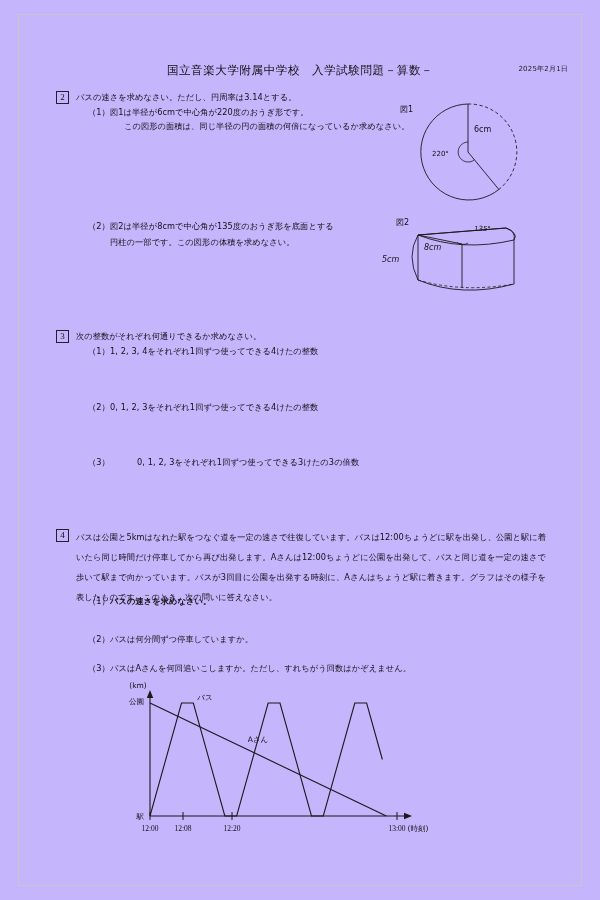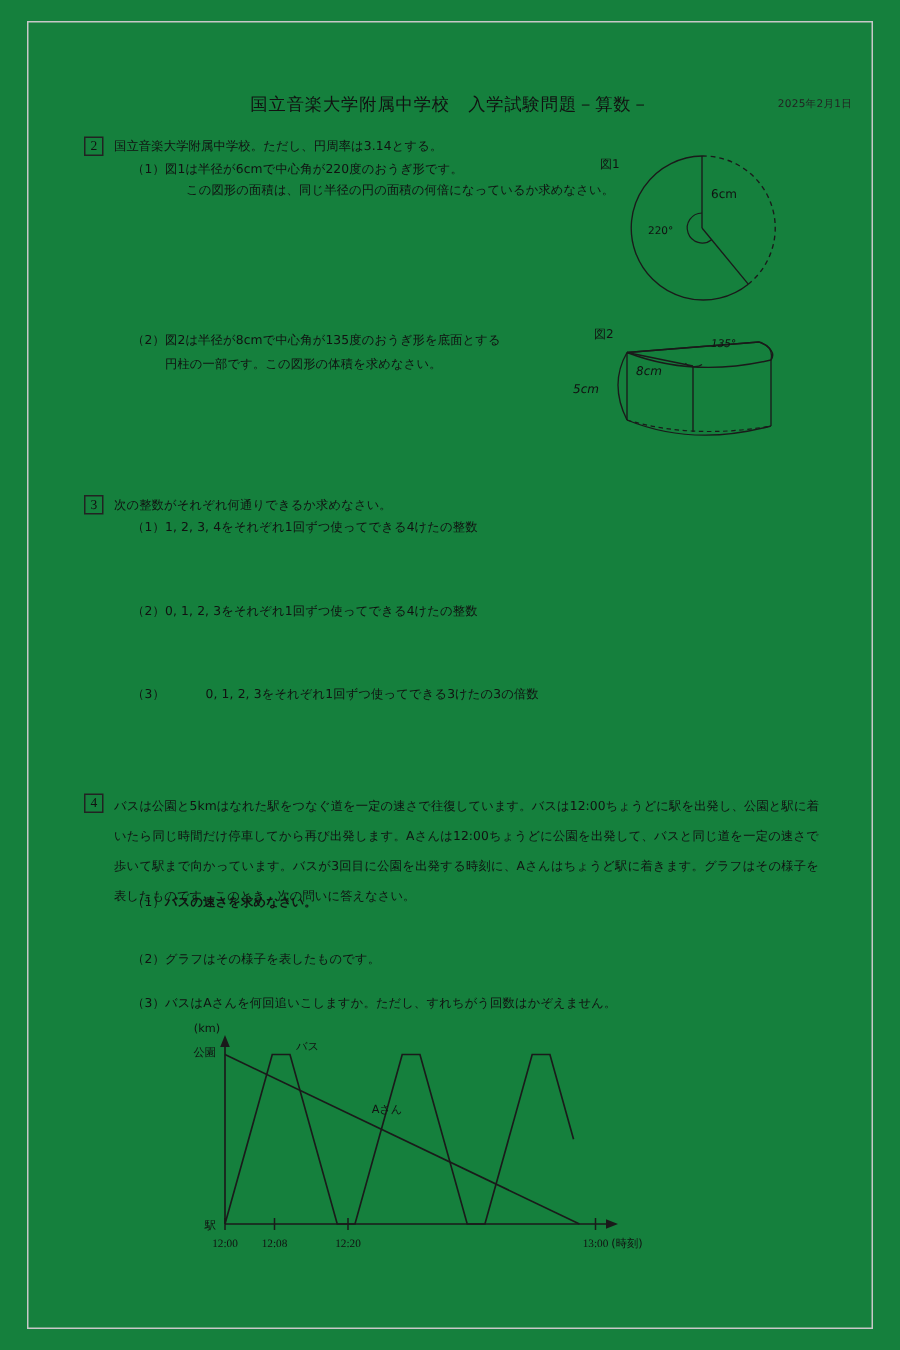--- a/index.html
+++ b/index.html
@@ -8,21 +8,21 @@
     background: #ffffff;
   }
   body {
     font-family: "Liberation Serif", "DejaVu Serif", serif;
     color: #1a1a1a;
   }
   #page {
     position: relative;
     width: 600px;
     height: 900px;
-    background: #15803d;
+    background: #c4b5fd;
     overflow: hidden;
   }
   .sheet-border {
     position: absolute;
     left: 18px;
     top: 14px;
     width: 564px;
     height: 872px;
     border: 1px solid #c8c8c8;
     box-sizing: border-box;
@@ -127,21 +127,21 @@
 
 <div id="page">
   <div class="sheet-border"></div>
 
   <div class="header">
     <span class="header-title jp">国立音楽大学附属中学校　入学試験問題－算数－</span>
     <span class="header-date jp">2025年2月1日</span>
   </div>
 
   <div class="qnum" style="left:56px; top:91px;">2</div>
-  <div class="ptext jp" style="left:76px; top:90px;">国立音楽大学附属中学校。ただし、円周率は3.14とする。</div>
+  <div class="ptext jp" style="left:76px; top:90px;">バスの速さを求めなさい。ただし、円周率は3.14とする。</div>
 
   <div class="ptext jp" style="left:88px; top:105px;">（1）</div>
   <div class="ptext jp" style="left:110px; top:105px;">図1は半径が6cmで中心角が220度のおうぎ形です。</div>
   <div class="ptext jp" style="left:124px; top:119px;">この図形の面積は、同じ半径の円の面積の何倍になっているか求めなさい。</div>
 
   <div class="ptext jp" style="left:88px; top:219px;">（2）</div>
   <div class="ptext jp" style="left:110px; top:219px;">図2は半径が8cmで中心角が135度のおうぎ形を底面とする</div>
   <div class="ptext jp" style="left:110px; top:235px;">円柱の一部です。この図形の体積を求めなさい。</div>
 
   <div class="figcap jp" style="left:400px; top:104px;">図1</div>
@@ -204,21 +204,21 @@
   <div class="ptext jp" style="left:88px; top:455px;">（3）</div>
   <div class="ptext jp" style="left:110px; top:455px;margin-left:27px;">0, 1, 2, 3をそれぞれ1回ずつ使ってできる3けたの3の倍数</div>
 
   <div class="qnum" style="left:56px; top:529px;">4</div>
   <div class="para jp" style="left:76px; top:527px; width:470px;">バスは公園と5kmはなれた駅をつなぐ道を一定の速さで往復しています。バスは12:00ちょうどに駅を出発し、公園と駅に着いたら同じ時間だけ停車してから再び出発します。Aさんは12:00ちょうどに公園を出発して、バスと同じ道を一定の速さで歩いて駅まで向かっています。バスが3回目に公園を出発する時刻に、Aさんはちょうど駅に着きます。グラフはその様子を表したものです。このとき、次の問いに答えなさい。</div>
 
   <div class="ptext jp" style="left:88px; top:594px;">（1）</div>
   <div class="ptext jp" style="left:110px; top:594px;font-weight:bold;">バスの速さを求めなさい。</div>
 
   <div class="ptext jp" style="left:88px; top:632px;">（2）</div>
-  <div class="ptext jp" style="left:110px; top:632px;">グラフはその様子を表したものです。</div>
+  <div class="ptext jp" style="left:110px; top:632px;">バスは何分間ずつ停車していますか。</div>
 
   <div class="ptext jp" style="left:88px; top:661px;">（3）</div>
   <div class="ptext jp" style="left:110px; top:661px;">バスはAさんを何回追いこしますか。ただし、すれちがう回数はかぞえません。</div>
 
   <div class="graph">
     <svg id="graph-svg" width="330" height="170" viewBox="0 0 330 170">
 
       <line x1="40" y1="140" x2="40" y2="20" stroke="#1a1a1a" stroke-width="1.1"></line>
       <polygon points="40,14 36.8,22 43.2,22" fill="#1a1a1a"></polygon>
 

